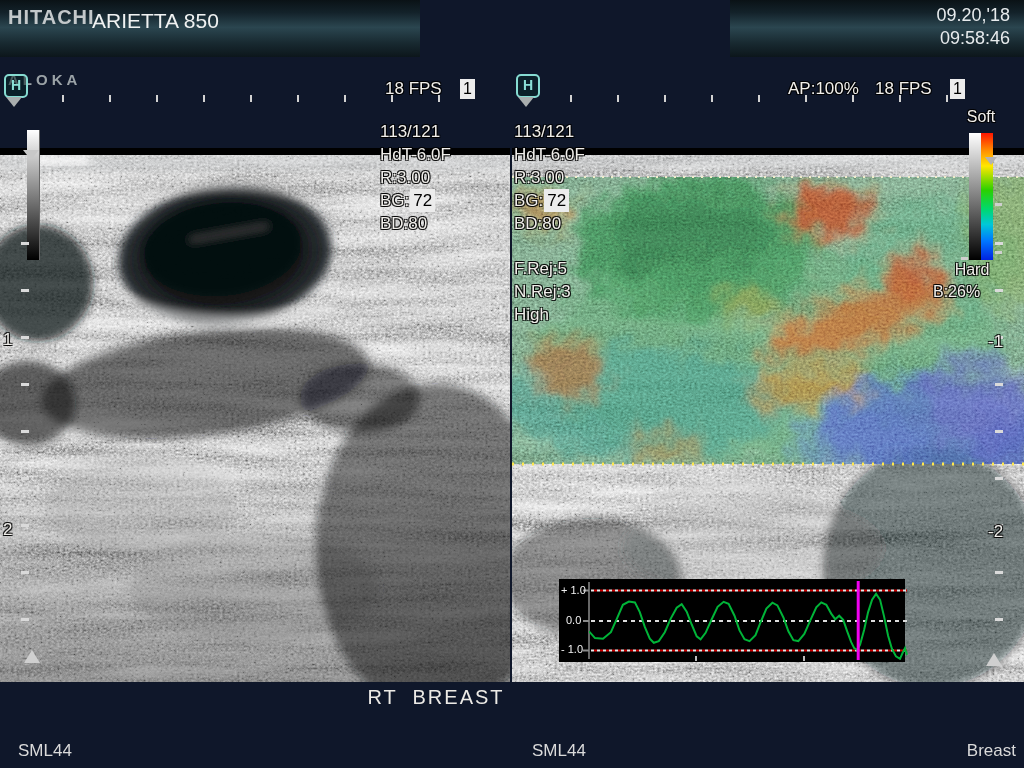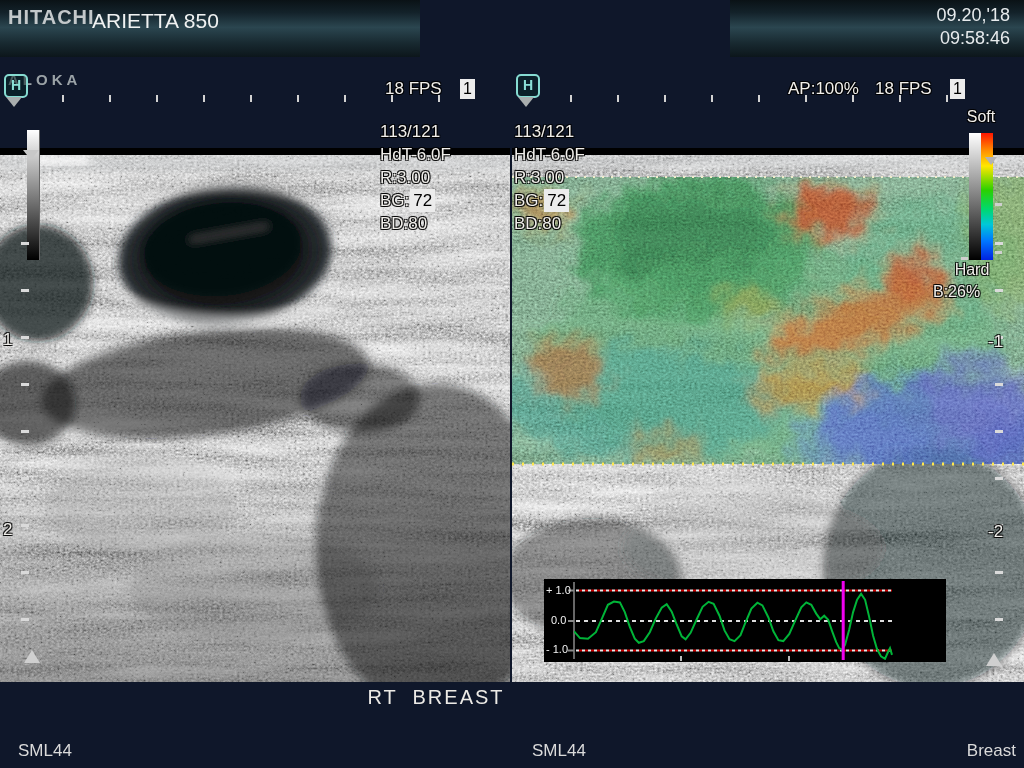--- a/index.html
+++ b/index.html
@@ -34,21 +34,21 @@
   .graybar{position:absolute;left:27px;top:130px;width:12px;height:130px;
            background:linear-gradient(#ffffff,#000000);border-right:1px solid #666;}
   .cbar{position:absolute;left:969px;top:133px;width:24px;height:127px;display:flex;}
   .cb-gray{width:12px;height:127px;background:linear-gradient(#ffffff,#000000);}
   .cb-color{width:12px;height:127px;
     background:linear-gradient(#ff1500 0%,#ff9000 14%,#ffe800 26%,#2bd000 45%,#00d86e 60%,#00c8d8 72%,#0077ff 85%,#0022e0 100%);}
   .dash{position:absolute;width:7px;height:3px;background:#cfcfcf;}
   .scale-lbl{position:absolute;color:#f1efeb;font-size:16px;
        text-shadow:-1px -1px 0 rgba(0,0,0,.85),1px -1px 0 rgba(0,0,0,.85),
                    -1px 1px 0 rgba(0,0,0,.85),1px 1px 0 rgba(0,0,0,.85);}
-  #graph{position:absolute;left:544px;top:579px;width:402px;height:83px;background:#000;}
+  #graph{position:absolute;left:559px;top:579px;width:346px;height:83px;background:#000;}
   .glabel{position:absolute;color:#f2f2f2;font-size:11px;line-height:11px;}
   .footer-lbl{position:absolute;font-size:17px;color:#dadada;margin-left:10px;}
   .panel{position:absolute;}
 </style>
 </head>
 <body>
 
 <div id="screen">
 
   <div class="abs" style="left:0;top:0;width:1024px;height:57px;">
@@ -244,20 +244,25 @@
   <div class="ovl vbox" style="left:949px;top:79px;font-size:16px;line-height:20px;">1</div>
 
   <div class="ovl" style="left:514px;top:120px;">
     <div>113/121</div>
     <div>HdT-6.0F</div>
     <div>R:3.00</div>
     <div><span>BG:</span><span class="vbox">72</span></div>
     <div>BD:80</div>
   </div>
 
+  <div class="ovl" style="left:514px;top:257px;">
+    <div>F.Rej:5</div>
+    <div>N.Rej:3</div>
+    <div>High</div>
+  </div>
 
   <div class="scale-lbl" style="left:957px;top:108px;width:48px;text-align:center;">Soft</div>
   <div class="cbar">
     <div class="cb-gray"></div>
     <div class="cb-color"></div>
   </div>
   <div class="tri-down" style="left:985px;top:157px;border-left-width:6px;border-right-width:6px;border-top-width:8px;border-top-color:#b2b2b2;"></div>
   <div class="dash" style="left:995px;top:203px;"></div>
   <div class="dash" style="left:995px;top:251px;"></div>
   <div class="dash" style="left:961px;top:257px;"></div>

